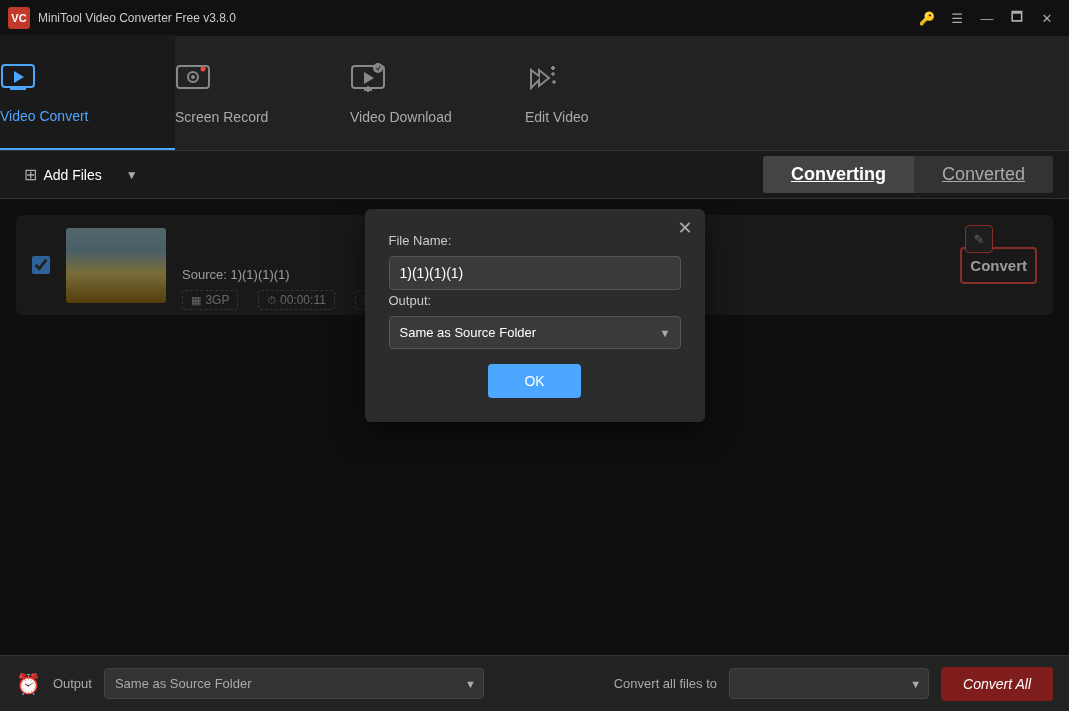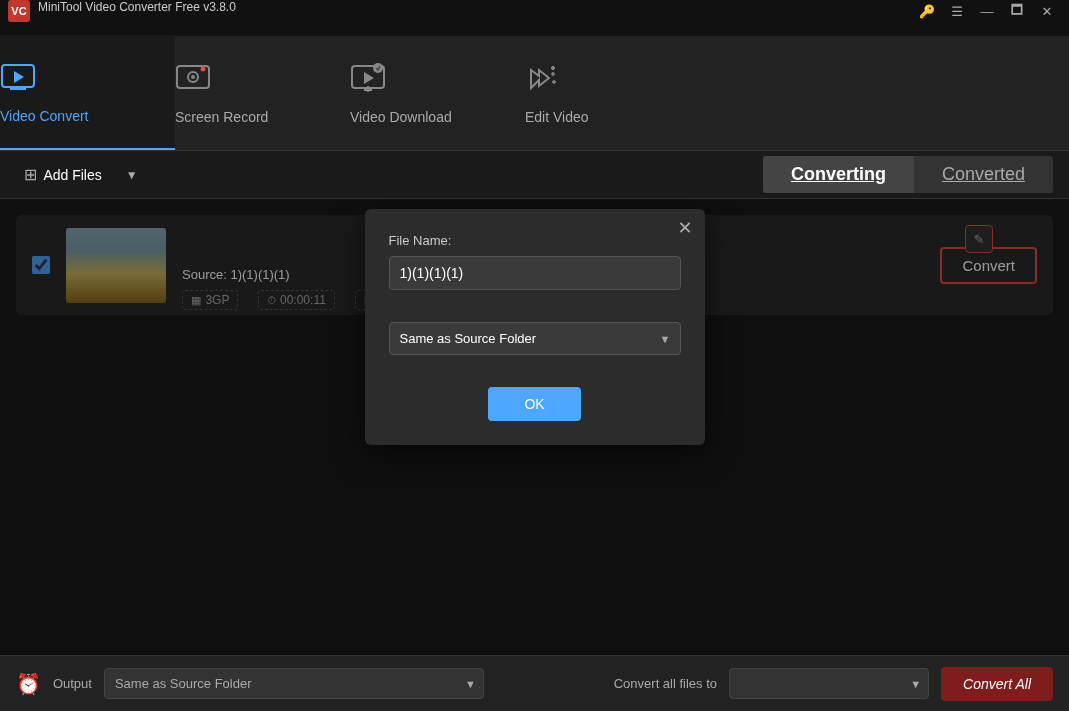--- a/index.html
+++ b/index.html
@@ -11,20 +11,21 @@
       overflow: hidden;
       color: #fff;
       position: relative;
     }
 
     
     #title-bar {
       background: #111;
       height: 36px;
       display: flex;
+      align-items: center;
       padding: 0 8px;
       gap: 8px;
     }
     #app-logo {
       width: 22px;
       height: 22px;
       background: #c0392b;
       border-radius: 3px;
       display: flex;
       align-items: center;
@@ -206,25 +207,25 @@
       gap: 4px;
       border: 1px dashed #555;
       padding: 2px 8px;
       border-radius: 3px;
     }
     .meta-icon { font-size: 11px; }
     #convert-btn {
       background: transparent;
       border: 2px solid #e74c3c;
       color: #fff;
-      padding: 8px 20px;
+      padding: 8px 8px;
       border-radius: 4px;
       font-size: 15px;
       cursor: pointer;
-      font-weight: 400;
+      font-weight: 700;
     }
     #edit-icon-btn {
       position: absolute;
       top: 10px;
       right: 60px;
       background: #333;
       border: 1px solid #555;
       color: #aaa;
       width: 28px;
       height: 28px;
@@ -264,21 +265,21 @@
       top: 10px;
       right: 12px;
       background: transparent;
       border: none;
       color: #aaa;
       font-size: 18px;
       cursor: pointer;
       line-height: 1;
     }
     .modal-field {
-      margin-bottom: 32px;
+      margin-bottom: 3px;
     }
     .modal-label {
       color: #ccc;
       font-size: 13px;
       margin-bottom: 8px;
     }
     .modal-input {
       width: 100%;
       background: #3a3a3a;
       border: 1px solid #555;
@@ -537,20 +538,21 @@
   </div>
 
   <div id="modal-overlay">
     <div id="modal">
       <button id="modal-close">✕</button>
       <div class="modal-field">
         <div class="modal-label">File Name:</div>
         <input class="modal-input" type="text" value="1)(1)(1)(1)" style="">
       </div>
       <div class="modal-field">
+        <div class="modal-label">Output:</div>
         <div class="modal-select-wrapper">
           <select class="modal-select"><option>Same as Source Folder</option></select>
           <span class="select-arrow">▼</span>
         </div>
       </div>
       <button id="modal-ok-btn">OK</button>
     </div>
   </div>
 </div>
 

